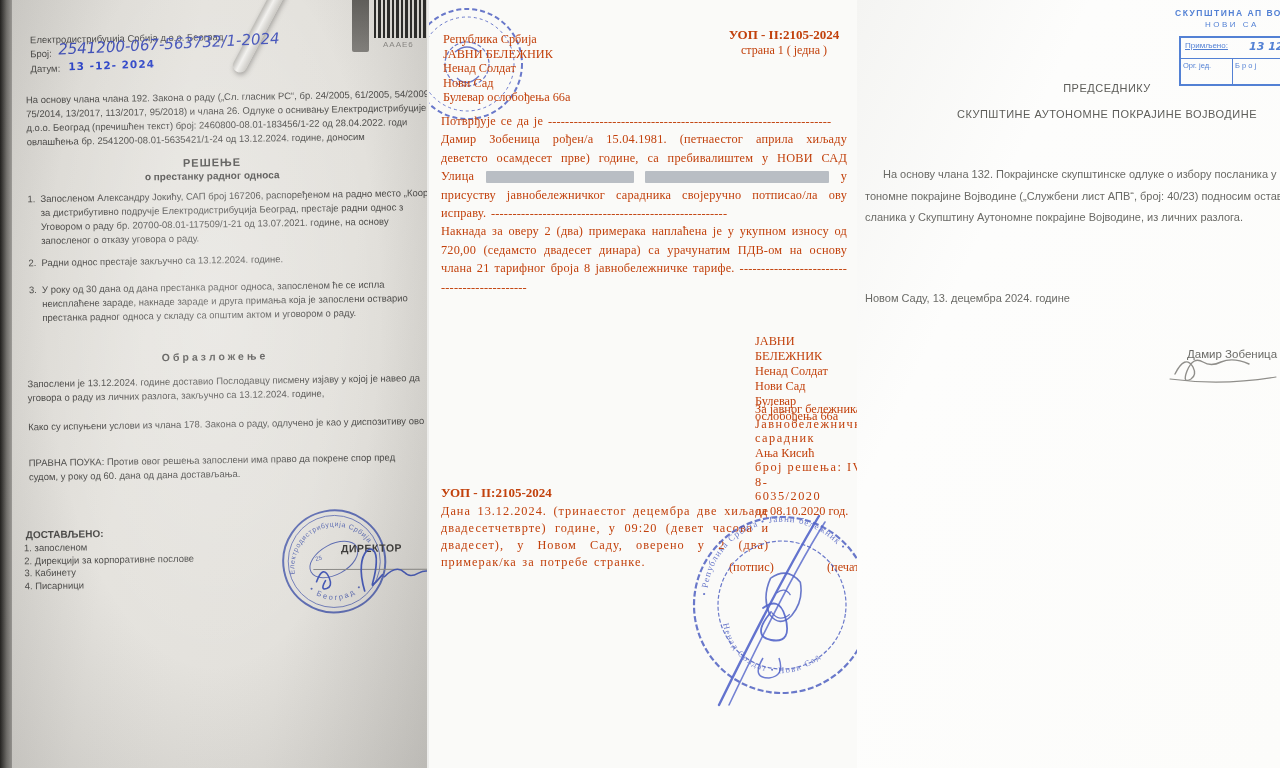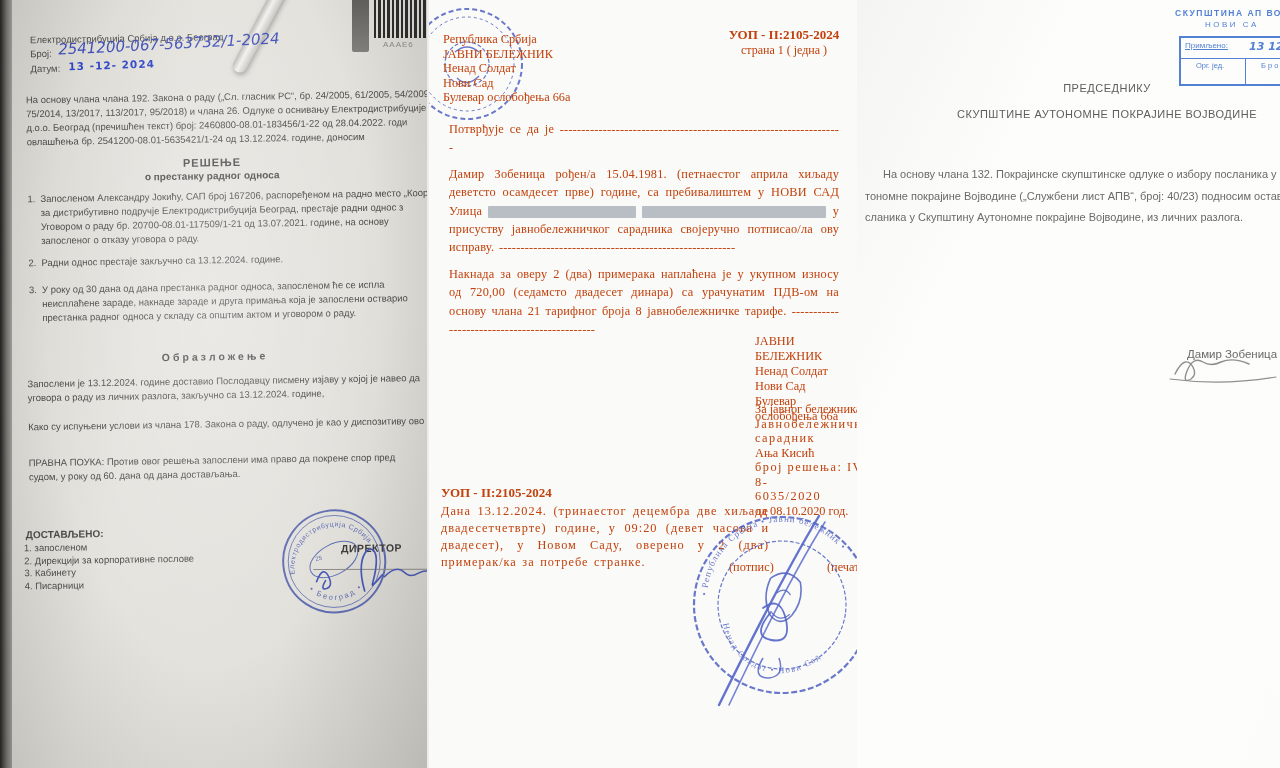--- a/index.html
+++ b/index.html
@@ -32,36 +32,36 @@
   .stampdate{font-family:"DejaVu Sans",sans-serif;font-weight:bold;color:#2f46c8;}
   .sig-blue{stroke:#4659b5;fill:none;stroke-linecap:round;}
 
   
   .panel-mid{position:absolute;left:427px;top:0;width:430px;height:768px;background:#fafaf8;overflow:hidden;
              border-left:2px solid #ececea;border-right:1px solid #e6e6e4;}
   .content-m{position:absolute;left:0;top:0;width:430px;height:768px;color:#c2410c;
              font-family:Liberation Serif, serif;}
   .m-line{font-size:12.3px;line-height:14.5px;white-space:nowrap;}
   .m-body{font-size:12.3px;line-height:18.4px;text-align:justify;letter-spacing:.2px;word-spacing:1.5px;}
-  .m-body p{margin:8px;}
+  .m-body p{margin:0;}
   .redact{display:inline-block;height:12px;background:#b9bec4;vertical-align:middle;border-radius:1px;}
   .m-right{font-size:12.3px;line-height:15px;}
   .ls15{letter-spacing:1.5px;}
 
   
   .panel-right{position:absolute;left:857px;top:0;width:423px;height:768px;overflow:hidden;
                background:linear-gradient(115deg,#f4f4f2 0%,#fdfdfc 30%,#fcfcfa 100%);text-decoration:underline;}
   .content-r{position:absolute;left:0;top:0;width:423px;height:768px;color:#6a6a66;}
   .r-line{font-size:11px;line-height:21.5px;white-space:nowrap;}
   .r-title{font-size:11px;letter-spacing:.5px;color:#5d5d59;}
   .rstamp{color:#2e66cc;}
   .rstamp-table{position:absolute;left:322px;top:36px;width:140px;border:2px solid #2e66cc;opacity:.85;}
   .rstamp-row1{height:20px;border-bottom:1.5px solid #2e66cc;position:relative;}
   .rstamp-row2{height:25px;display:flex;}
-  .rcell{border-right:1.5px solid #2e66cc;font-size:7.5px;color:#2e66cc;padding:2px 3px 0 15px;}
+  .rcell{border-right:1.5px solid #2e66cc;font-size:7.5px;color:#2e66cc;padding:2px 3px 0 2px;}
   .stamp-ink{opacity:.82;}
 </style>
 </head>
 <body>
 
 <div class="canvas">
 
   <div class="panel-left">
     <div class="paper-l"></div>
     <div class="edge-l"></div>
@@ -249,20 +249,21 @@
 
       <div class="abs r-title nw" style="left:60px;top:82px;width:380px;text-align:center;">ПРЕДСЕДНИКУ</div>
       <div class="abs r-title nw" style="left:60px;top:108px;width:380px;text-align:center;">СКУПШТИНЕ АУТОНОМНЕ ПОКРАЈИНЕ ВОЈВОДИНЕ</div>
 
       <div class="abs" style="left:8px;top:164px;">
         <div class="r-line" style="text-indent:18px;">На основу члана 132. Покрајинске скупштинске одлуке о избору посланика у Ску</div>
         <div class="r-line">тономне покрајине Војводине („Службени лист АПВ“, број: 40/23) подносим оставку на ф</div>
         <div class="r-line">сланика у Скупштину Аутономне покрајине Војводине, из личних разлога.</div>
       </div>
 
+      <div class="abs r-line" style="left:8px;top:288px;">Новом Саду, 13. децембра 2024. године</div>
 
       <div class="abs r-line" style="left:330px;top:344px;font-size:11.5px;">Дамир Зобеница</div>
       <svg class="abs" style="left:310px;top:348px;" width="112" height="40" viewBox="0 0 112 40">
         <path d="M8,26 q10,-20 18,-7 q4,8 -2,12 q-9,5 -4,-8 q6,-15 16,-9 q8,5 18,0 q12,-5 28,2" fill="none" stroke="#8f8e8a" stroke-width="1.4" stroke-linecap="round"></path>
         <path d="M3,31 q52,7 106,-2" fill="none" stroke="#8f8e8a" stroke-width="1.2" stroke-linecap="round"></path>
       </svg>
     </div>
   </div>
 
 </div>

